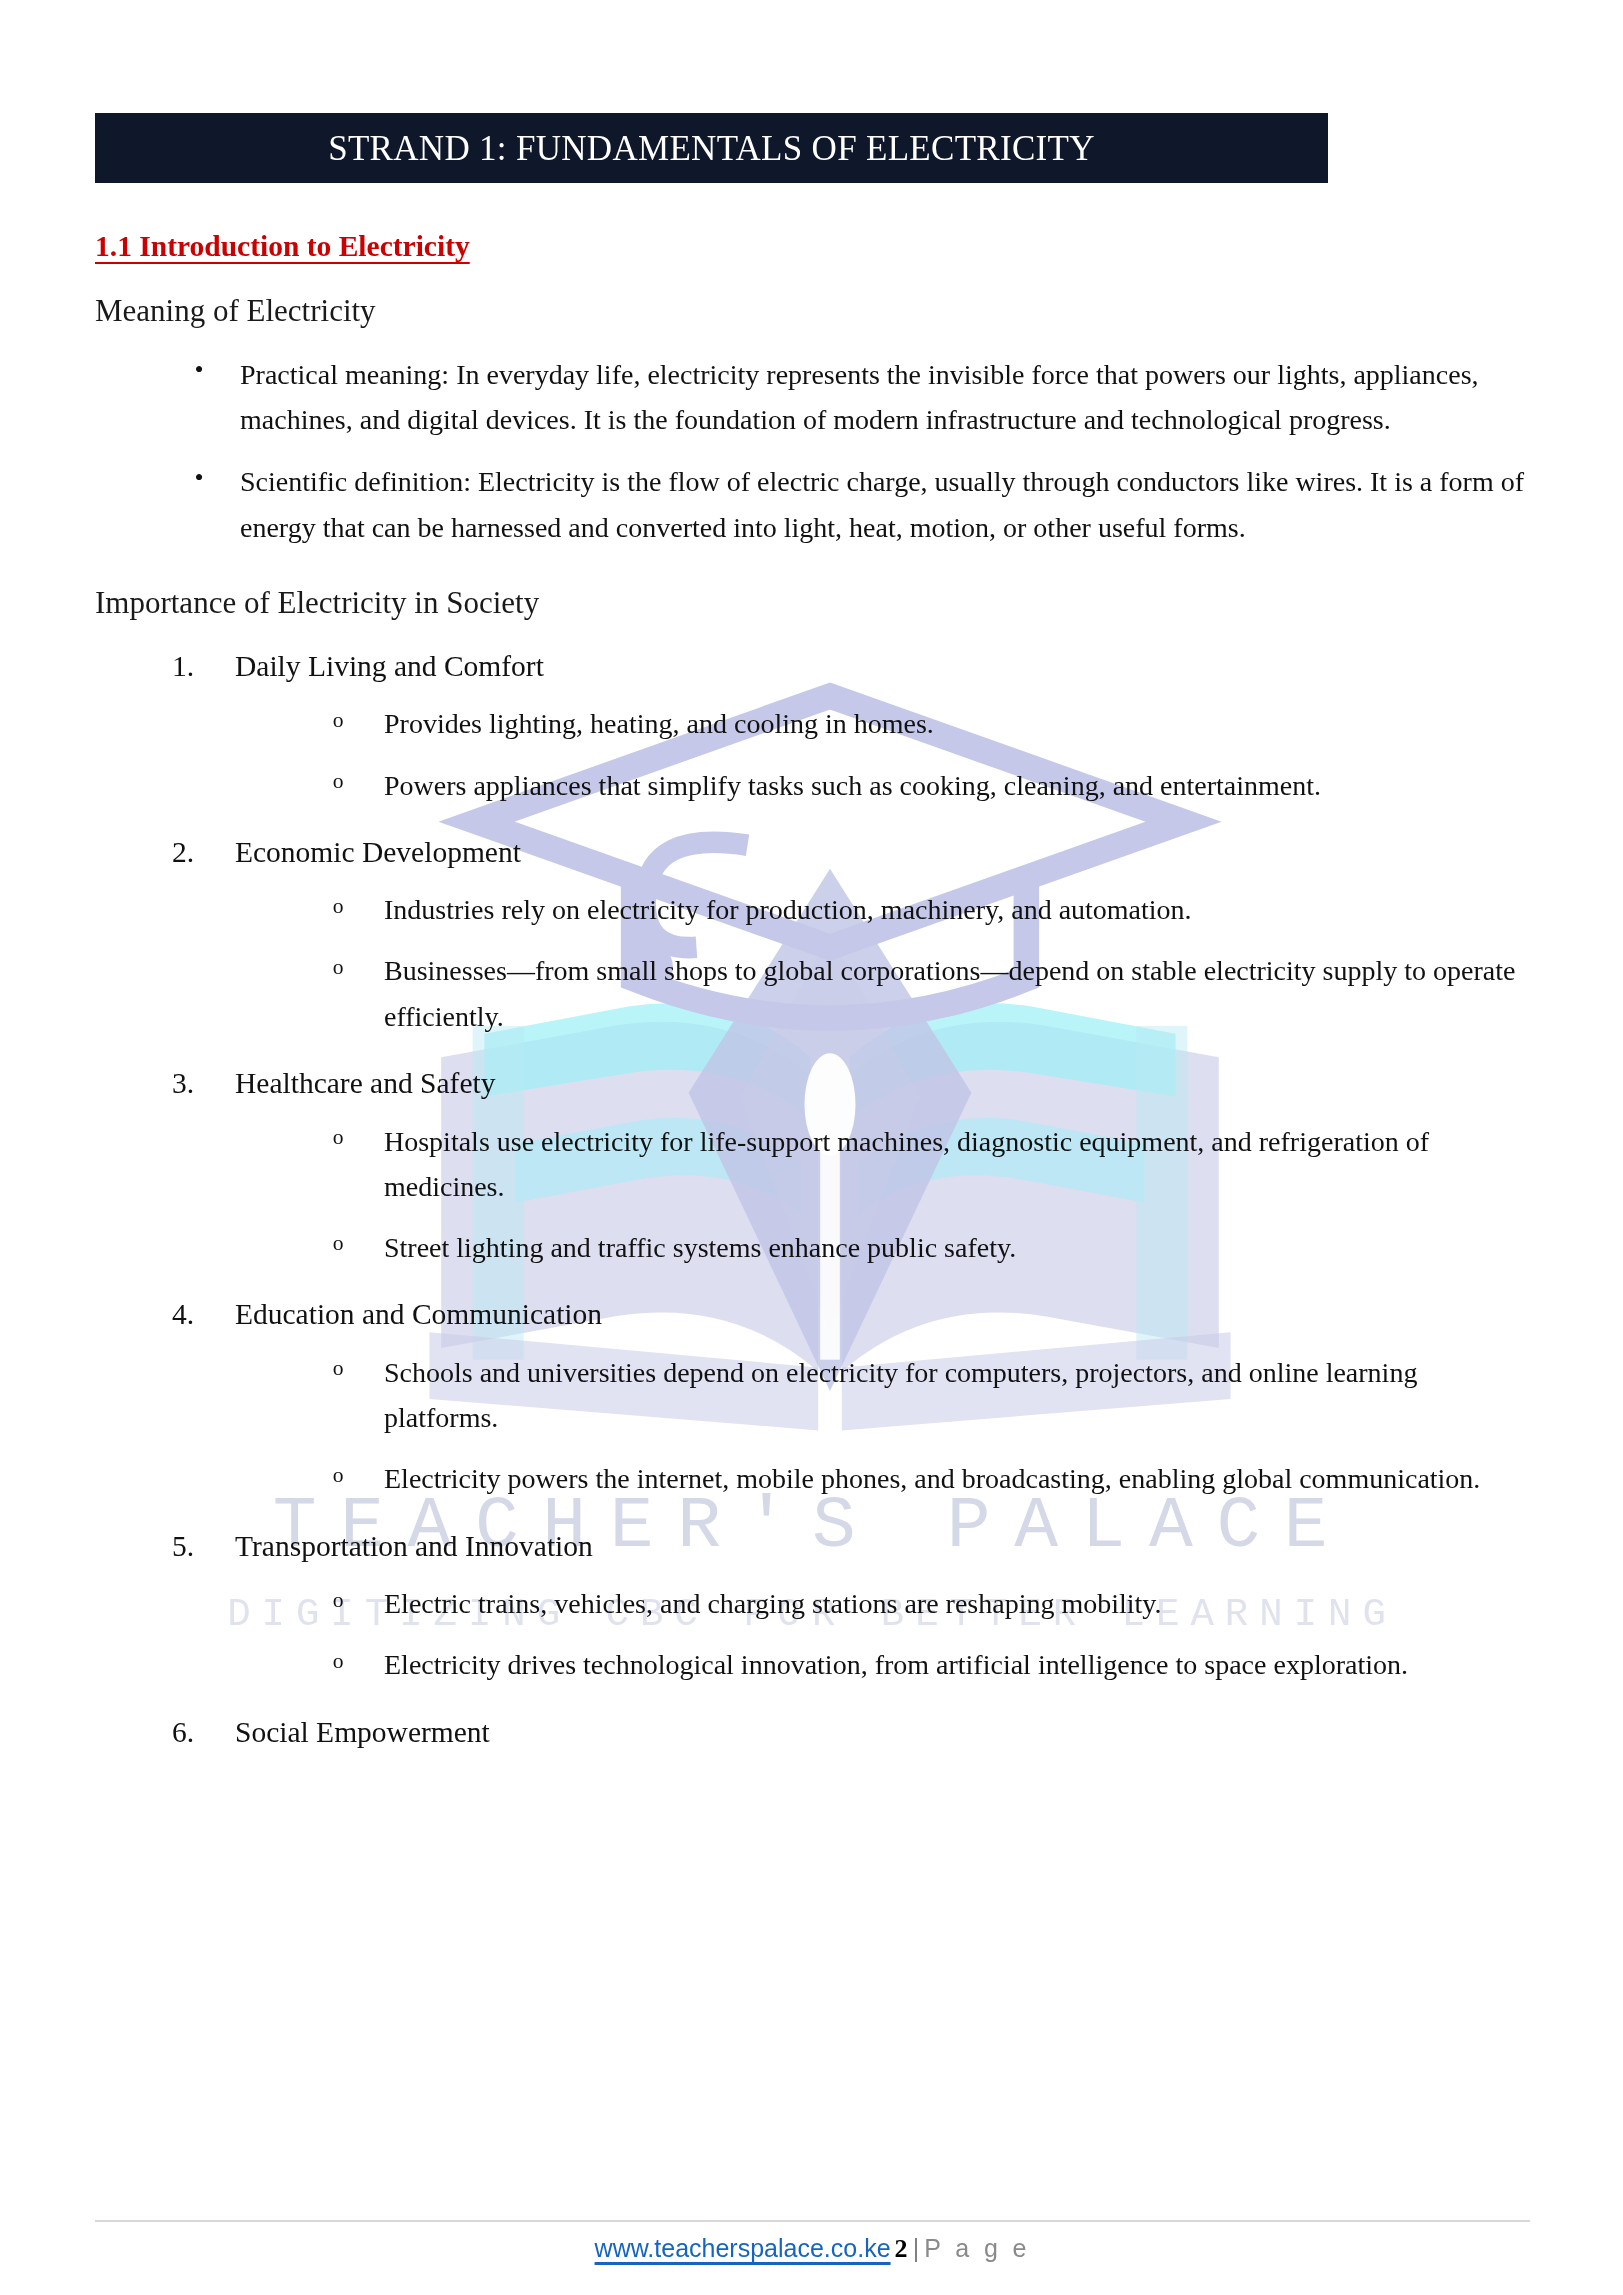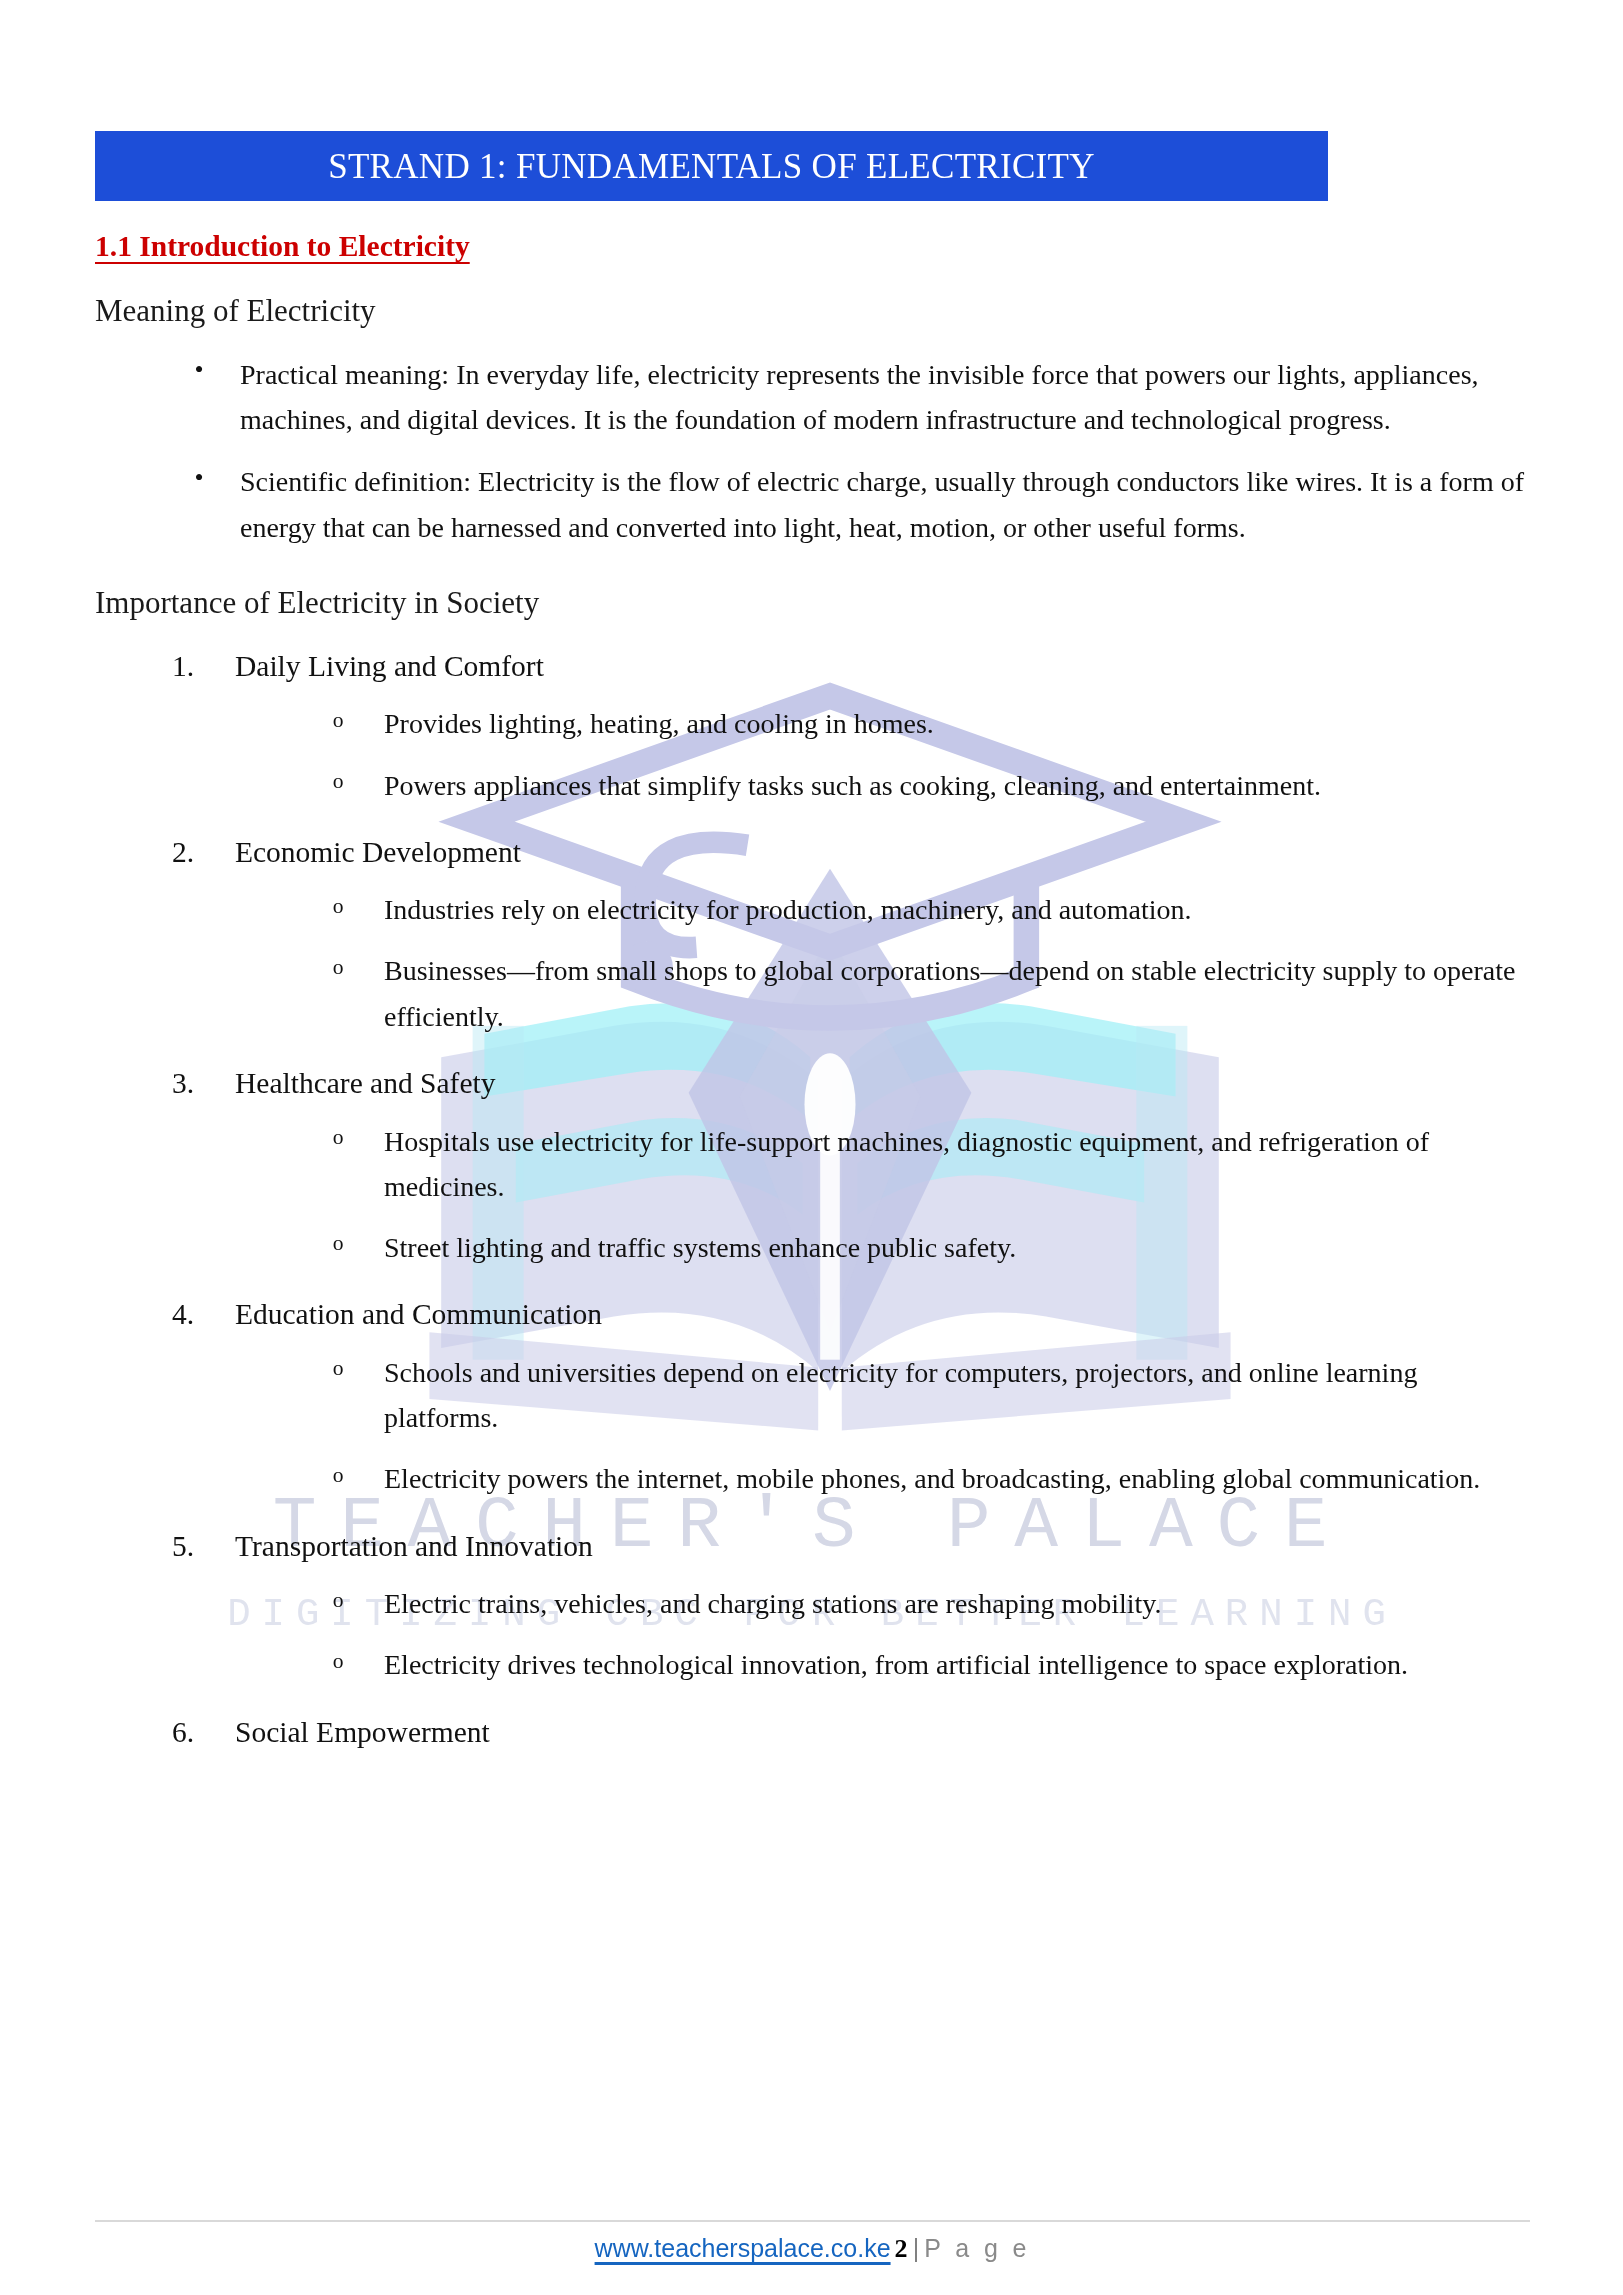--- a/index.html
+++ b/index.html
@@ -72,24 +72,24 @@
     top: 0;
     width: 1624px;
     height: 2295px;
     z-index: 2;
   }
 
   
   .banner {
     position: absolute;
     left: 95px;
-    top: 131px;
+    top: 113px;
     width: 1233px;
     height: 70px;
-    background: #1d4ed8;
+    background: #0f172a;
     display: flex;
     align-items: center;
     justify-content: center;
   }
   .banner-title {
     color: #ffffff;
     font-size: 35px;
     line-height: 1;
     letter-spacing: 0.3px;
     font-weight: 400;

